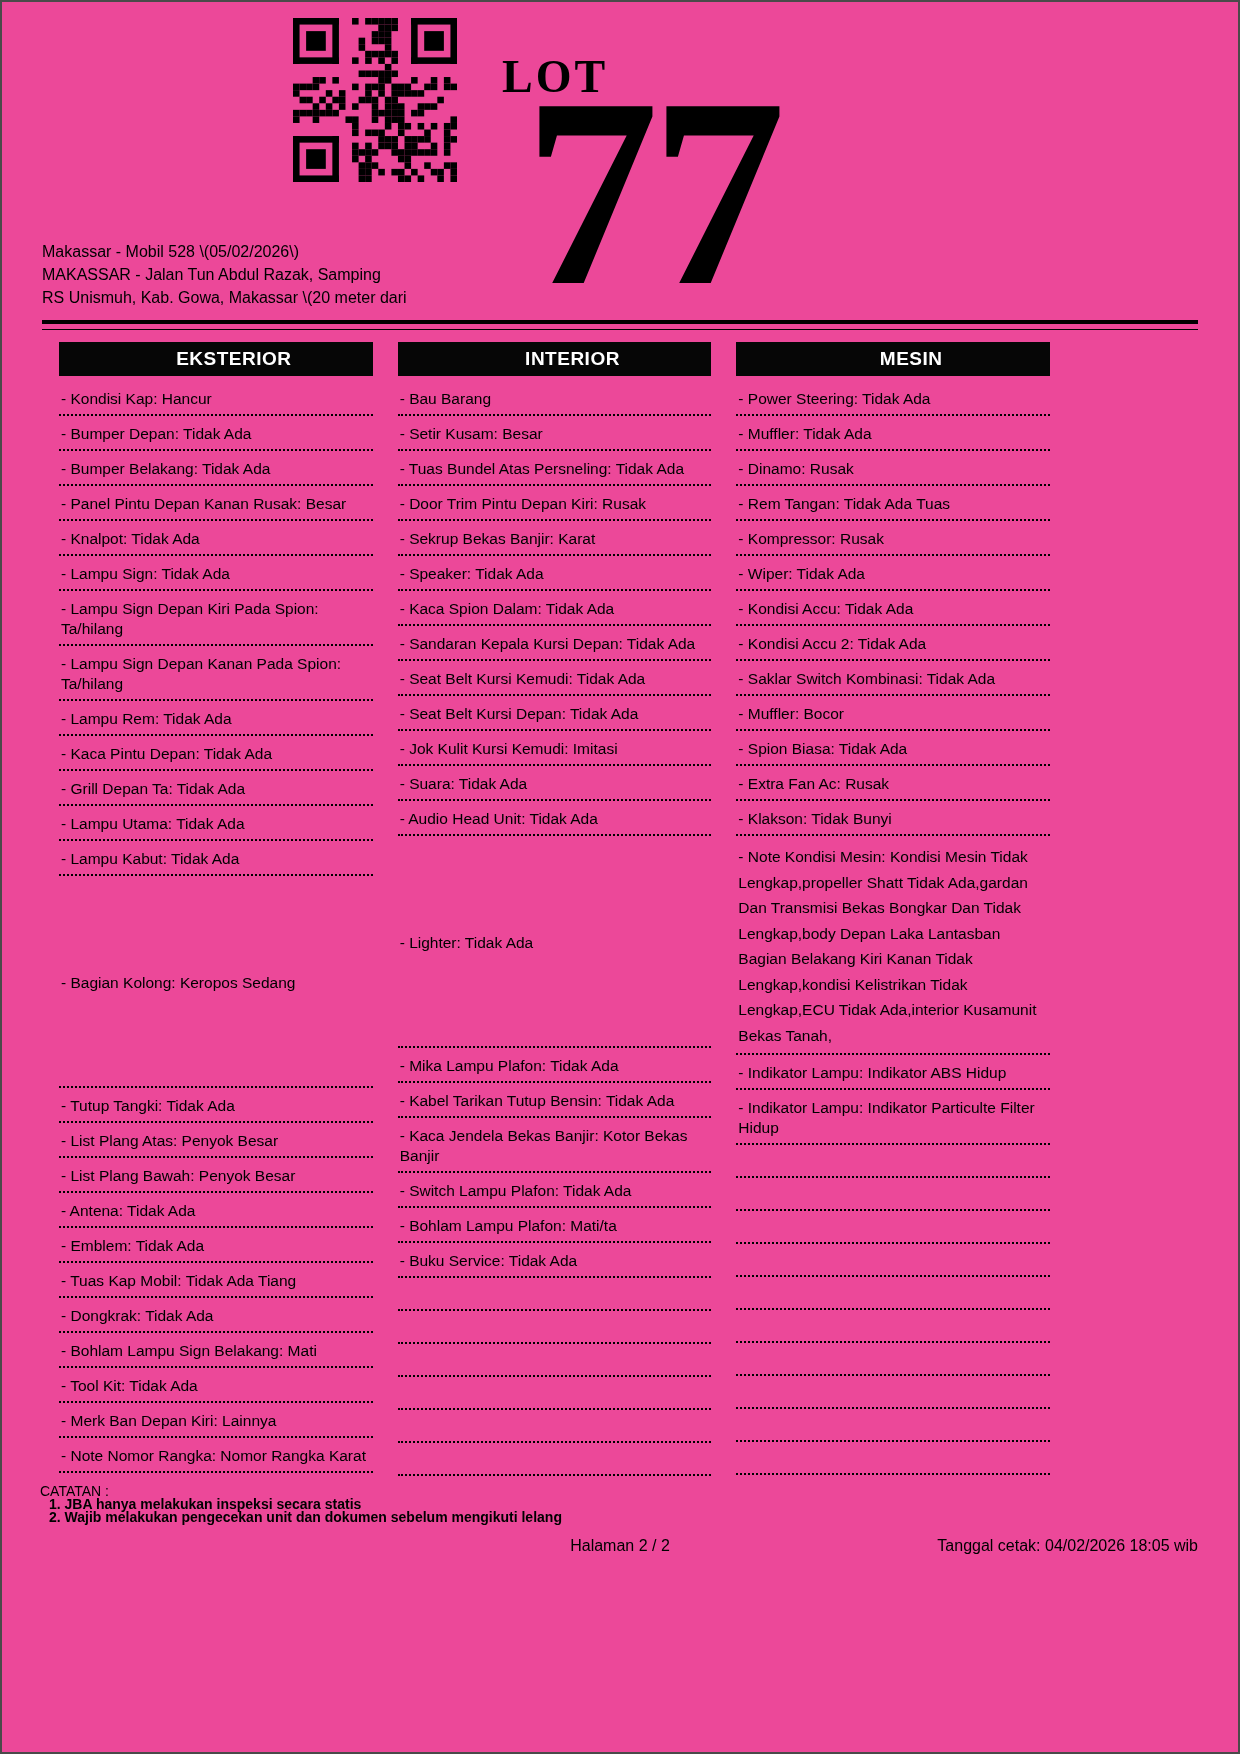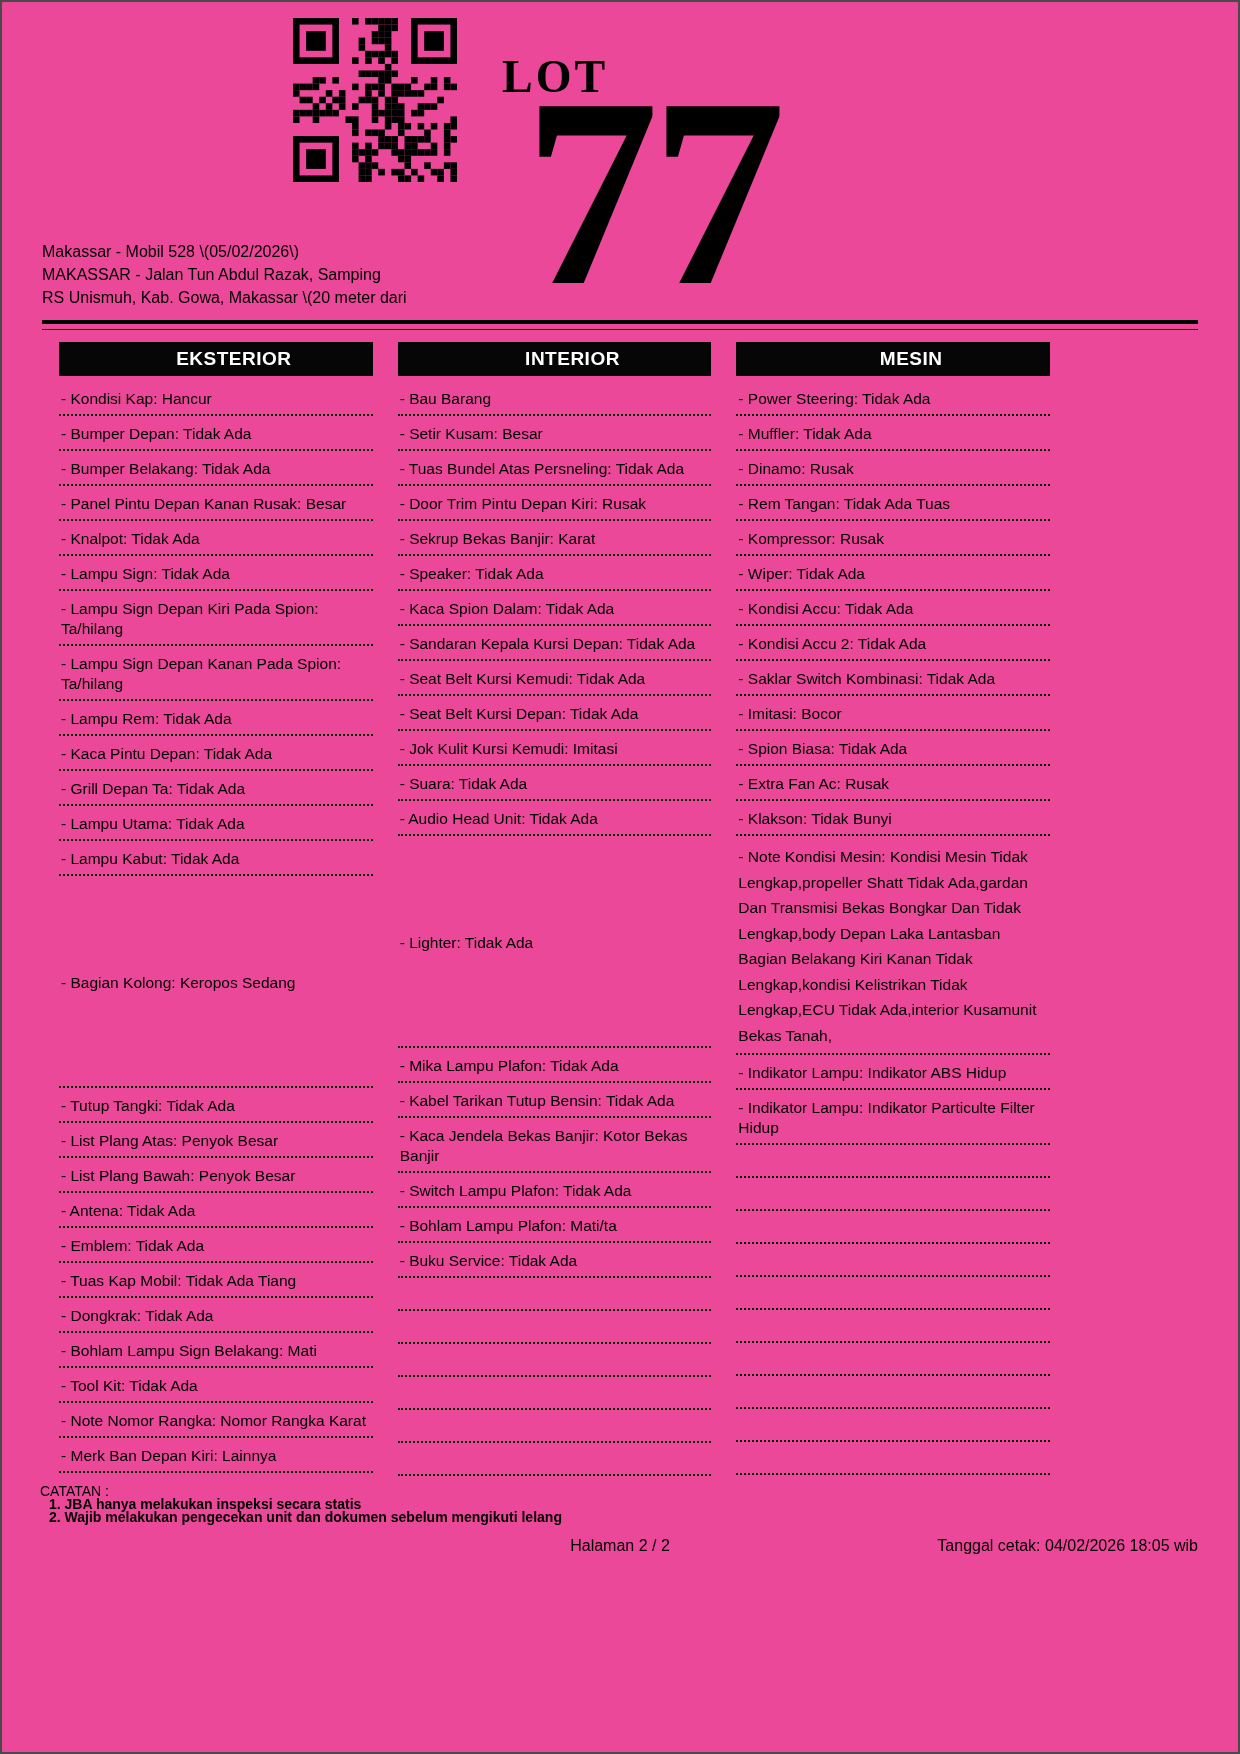--- a/index.html
+++ b/index.html
@@ -292,22 +292,22 @@
         </div>
         <div class="row"><span>- Tutup Tangki: Tidak Ada</span></div>
         <div class="row"><span>- List Plang Atas: Penyok Besar</span></div>
         <div class="row"><span>- List Plang Bawah: Penyok Besar</span></div>
         <div class="row"><span>- Antena: Tidak Ada</span></div>
         <div class="row"><span>- Emblem: Tidak Ada</span></div>
         <div class="row"><span>- Tuas Kap Mobil: Tidak Ada Tiang</span></div>
         <div class="row"><span>- Dongkrak: Tidak Ada</span></div>
         <div class="row"><span>- Bohlam Lampu Sign Belakang: Mati</span></div>
         <div class="row"><span>- Tool Kit: Tidak Ada</span></div>
+        <div class="row"><span>- Merk Ban Depan Kiri: Lainnya</span></div>
         <div class="row"><span>- Note Nomor Rangka: Nomor Rangka Karat</span></div>
-        <div class="row"><span>- Merk Ban Depan Kiri: Lainnya</span></div>
       </section>
       <section class="col">
         <div class="col-header">INTERIOR</div>
         <div class="row"><span>- Bau Barang</span></div>
         <div class="row"><span>- Setir Kusam: Besar</span></div>
         <div class="row"><span>- Tuas Bundel Atas Persneling: Tidak Ada</span></div>
         <div class="row"><span>- Door Trim Pintu Depan Kiri: Rusak</span></div>
         <div class="row"><span>- Sekrup Bekas Banjir: Karat</span></div>
         <div class="row"><span>- Speaker: Tidak Ada</span></div>
         <div class="row"><span>- Kaca Spion Dalam: Tidak Ada</span></div>
@@ -337,21 +337,21 @@
         <div class="col-header">MESIN</div>
         <div class="row"><span>- Power Steering: Tidak Ada</span></div>
         <div class="row"><span>- Muffler: Tidak Ada</span></div>
         <div class="row"><span>- Dinamo: Rusak</span></div>
         <div class="row"><span>- Rem Tangan: Tidak Ada Tuas</span></div>
         <div class="row"><span>- Kompressor: Rusak</span></div>
         <div class="row"><span>- Wiper: Tidak Ada</span></div>
         <div class="row"><span>- Kondisi Accu: Tidak Ada</span></div>
         <div class="row"><span>- Kondisi Accu 2: Tidak Ada</span></div>
         <div class="row"><span>- Saklar Switch Kombinasi: Tidak Ada</span></div>
-        <div class="row"><span>- Imitasi: Bocor</span></div>
+        <div class="row"><span>- Muffler: Bocor</span></div>
         <div class="row"><span>- Spion Biasa: Tidak Ada</span></div>
         <div class="row"><span>- Extra Fan Ac: Rusak</span></div>
         <div class="row"><span>- Klakson: Tidak Bunyi</span></div>
         <div class="row note"><span>- Note Kondisi Mesin: Kondisi Mesin Tidak Lengkap,propeller Shatt Tidak Ada,gardan Dan Transmisi Bekas Bongkar Dan Tidak Lengkap,body Depan Laka Lantasban Bagian Belakang Kiri Kanan Tidak Lengkap,kondisi Kelistrikan Tidak Lengkap,ECU Tidak Ada,interior Kusamunit Bekas Tanah,</span></div>
         <div class="row"><span>- Indikator Lampu: Indikator ABS Hidup</span></div>
         <div class="row"><span>- Indikator Lampu: Indikator Particulte Filter Hidup</span></div>
         <div class="row"><span></span></div>
         <div class="row"><span></span></div>
         <div class="row"><span></span></div>
         <div class="row"><span></span></div>

